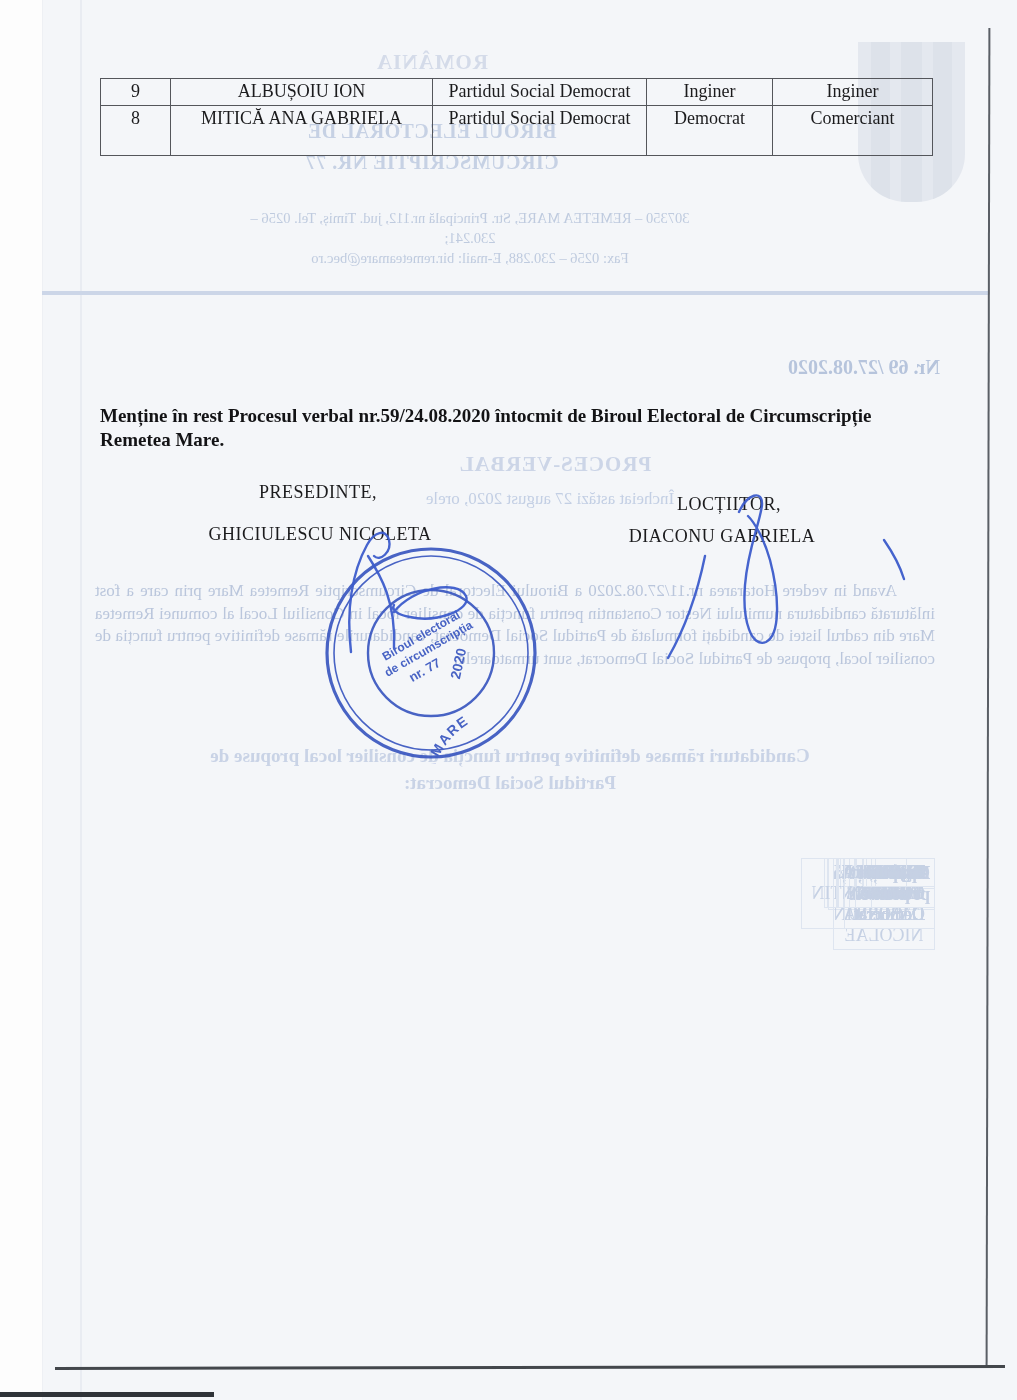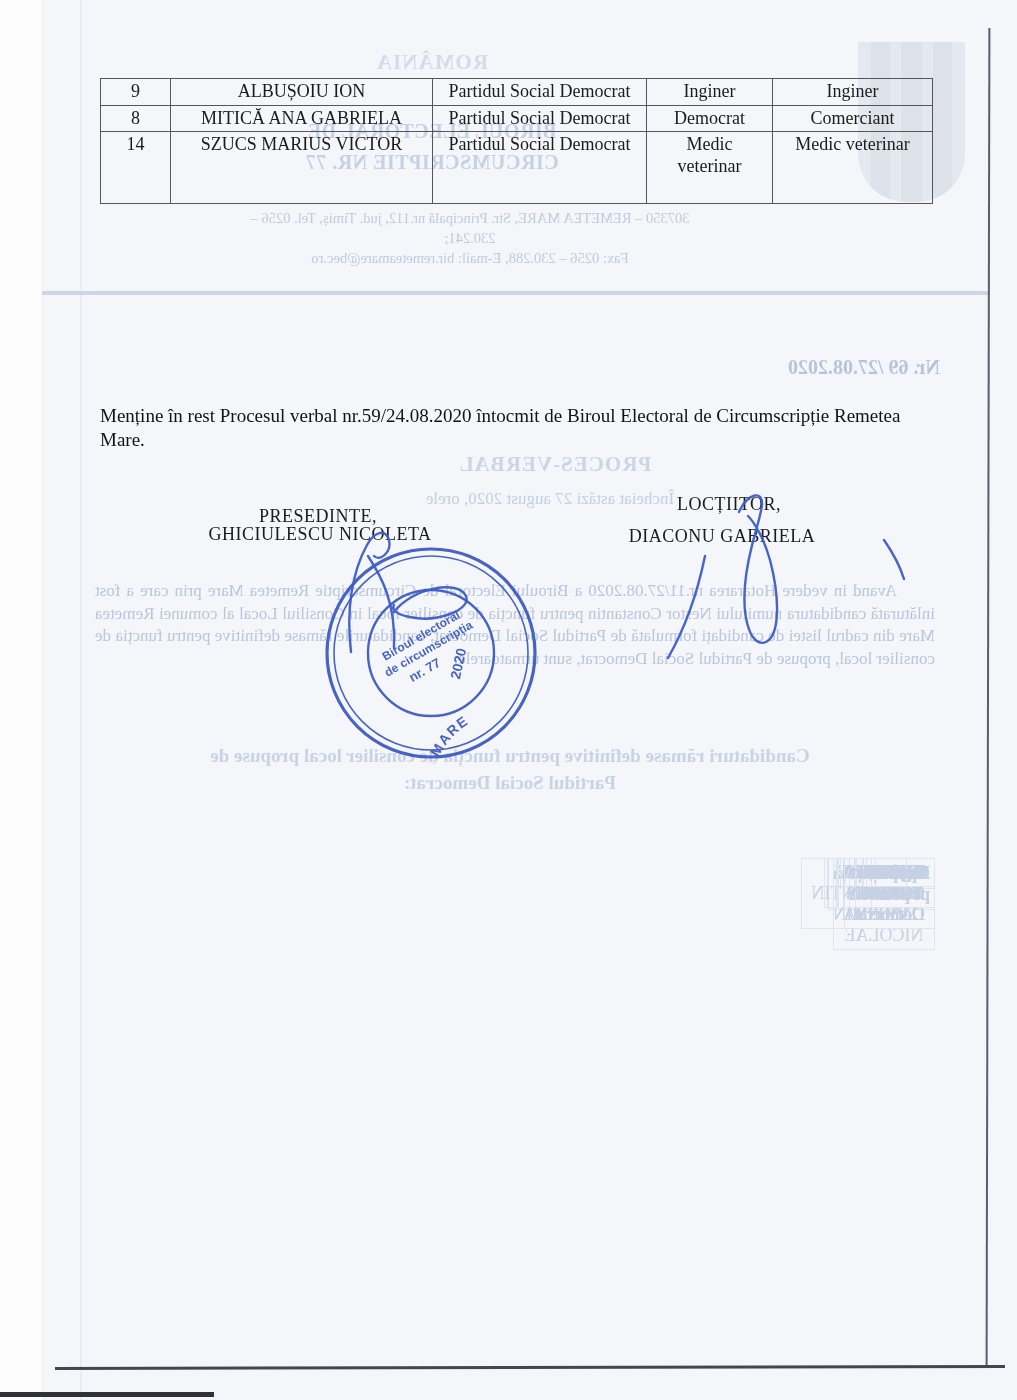--- a/index.html
+++ b/index.html
@@ -34,24 +34,24 @@
   .b-paragraph{left:53px;top:580px;width:840px;font-size:17px;color:#bac6dc;line-height:22.5px;text-align:justify;text-indent:38px;}
   .b-heading{left:178px;top:742px;width:600px;text-align:center;font-size:19px;font-weight:bold;color:#c9d3e6;line-height:27px;}
   .b-table{left:53px;top:858px;width:840px;border-collapse:collapse;table-layout:fixed;font-size:18px;color:#c6d1e4;}
   .b-table th,.b-table td{border:1.5px solid #dee5f0;text-align:center;vertical-align:top;padding:3px 9px;line-height:21px;font-weight:normal;}
   .b-table th{font-weight:bold;padding:4px 4px;}
 
   
   .f-table{position:absolute;left:100px;top:78px;width:832px;border-collapse:collapse;table-layout:fixed;font-size:18px;color:#1b1b1d;}
   .f-table td{border:1.6px solid #54565b;text-align:center;vertical-align:top;padding:2px 6px;line-height:21.5px;}
   .f-table tr:last-child td{padding-bottom:26px;}
-  .f-paragraph{position:absolute;left:100px;top:404px;width:836px;font-size:19px;font-weight:normal;color:#131315;line-height:24px;}
+  .f-paragraph{position:absolute;left:100px;top:404px;width:836px;font-size:19px;font-weight:bold;color:#131315;line-height:24px;}
   .f-label{position:absolute;width:220px;text-align:center;font-size:18px;letter-spacing:.5px;color:#1b1b1d;}
   .f-name{position:absolute;width:270px;text-align:center;font-size:18px;letter-spacing:.5px;color:#1b1b1d;}
-  .pos-president-label{left:208px;top:506px;}
+  .pos-president-label{left:208px;top:482px;}
   .pos-president-name{left:185px;top:524px;}
   .pos-deputy-label{left:619px;top:494px;}
   .pos-deputy-name{left:587px;top:526px;}
 
   
   .stamp{position:absolute;left:320px;top:542px;width:222px;height:222px;opacity:.92;}
   .signatures{position:absolute;left:0;top:0;width:1017px;height:1400px;pointer-events:none;}
 </style>
 </head>
 <body>
@@ -172,27 +172,20 @@
           <td>Inginer</td>
           <td>Inginer</td>
         </tr>
         <tr>
           <td>8</td>
           <td>MITICĂ ANA GABRIELA</td>
           <td>Partidul Social Democrat</td>
           <td>Democrat</td>
           <td>Comerciant</td>
         </tr>
-        <tr>
-          <td>14</td>
-          <td>SZUCS MARIUS VICTOR</td>
-          <td>Partidul Social Democrat</td>
-          <td>Medic veterinar</td>
-          <td>Medic veterinar</td>
-        </tr>
       </tbody>
   </table>
 
   <div class="f-paragraph">Menține în rest Procesul verbal nr.59/24.08.2020 întocmit de Biroul Electoral de Circumscripție Remetea Mare.</div>
 
   <div class="f-label pos-president-label">PRESEDINTE,</div>
   <div class="f-name pos-president-name">GHICIULESCU NICOLETA</div>
   <div class="f-label pos-deputy-label">LOCȚIITOR,</div>
   <div class="f-name pos-deputy-name">DIACONU GABRIELA</div>
 

